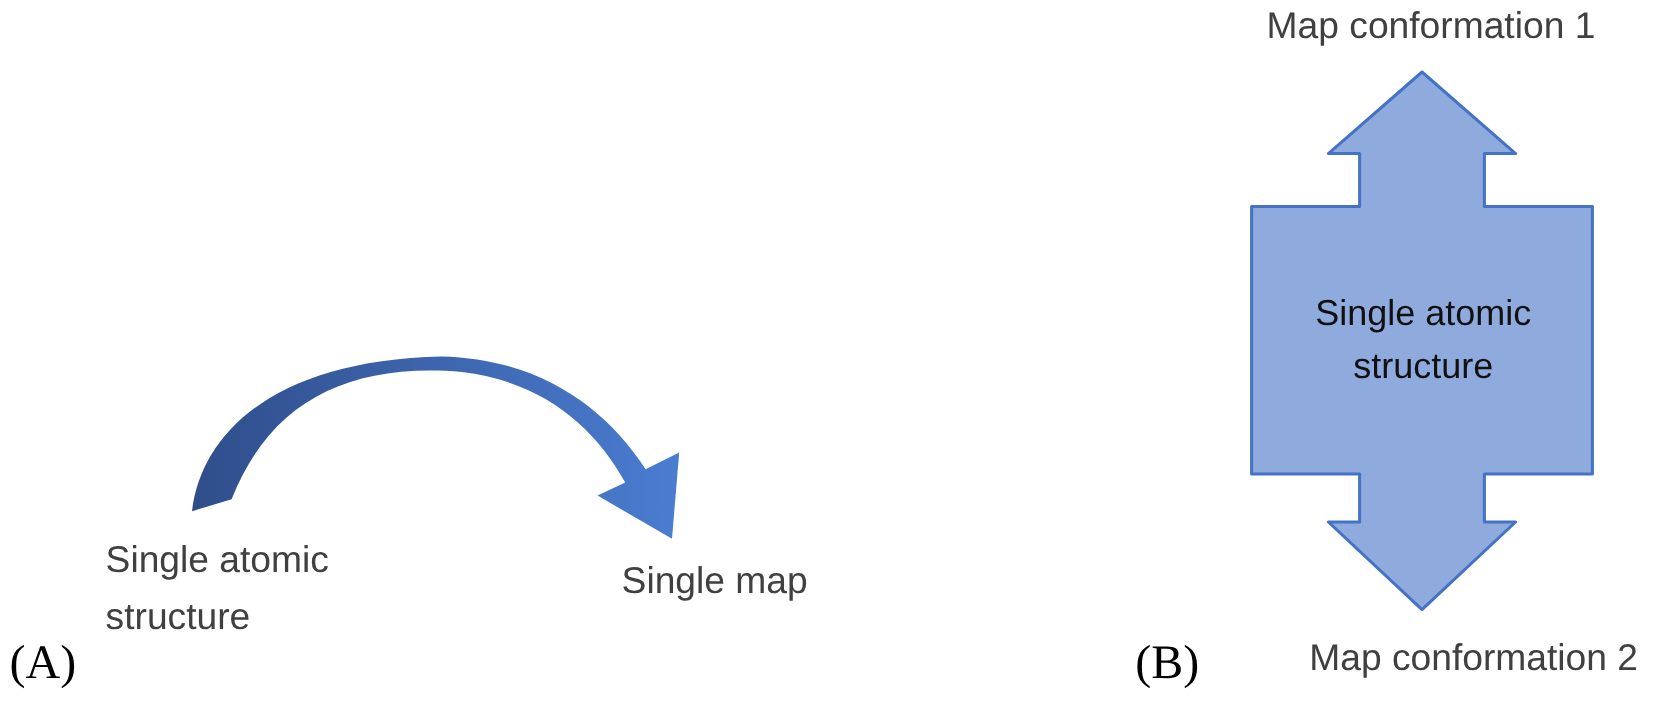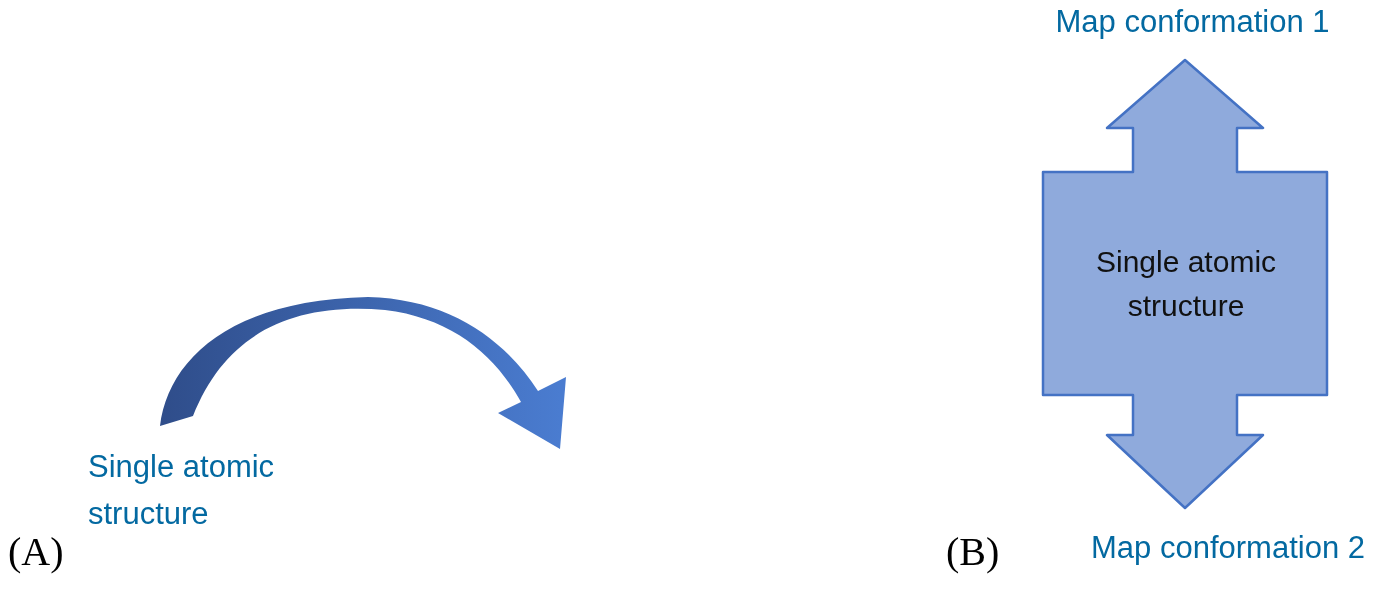--- a/index.html
+++ b/index.html
@@ -12,21 +12,21 @@
     width: 1380px;
     height: 590px;
     background: #ffffff;
     overflow: hidden;
     font-family: "Liberation Sans", sans-serif;
     color: #141414;
   }
   .abs { position: absolute; }
   .diagram-text {
     font-size: 31px;
-    color: #0369a1;
+    color: #404040;
     white-space: nowrap;
   }
   .source-a {
     left: 88px;
     top: 443px;
     line-height: 47px;
     text-align: left;
   }
   .target-a {
     left: 518px;
@@ -90,20 +90,21 @@
              C 355 75, 312 38, 245 30
              C 150 22, 85 55, 53 136
              Z"></path>
   </svg>
 
   <div class="abs diagram-text source-a">
     <div>Single atomic</div>
     <div>structure</div>
   </div>
 
+  <div class="abs diagram-text target-a">Single map</div>
 
   <div class="abs panel-label label-a">(A)</div>
 
   <div class="abs diagram-text top-b">Map conformation 1</div>
 
   <svg class="shape" style="left:1040px; top:55px;" width="300" height="460" viewBox="0 0 300 460">
     <polygon stroke-width="2.5" stroke-linejoin="round" points="145,5 223,73 197,73 197,117 287,117 287,340 197,340 197,380 223,380 145,453 67,380 93,380 93,340 3,340 3,117 93,117 93,73 67,73" fill="#8faadc" stroke="#4472c4"></polygon>
   </svg>
 
   <div class="abs center-b">

